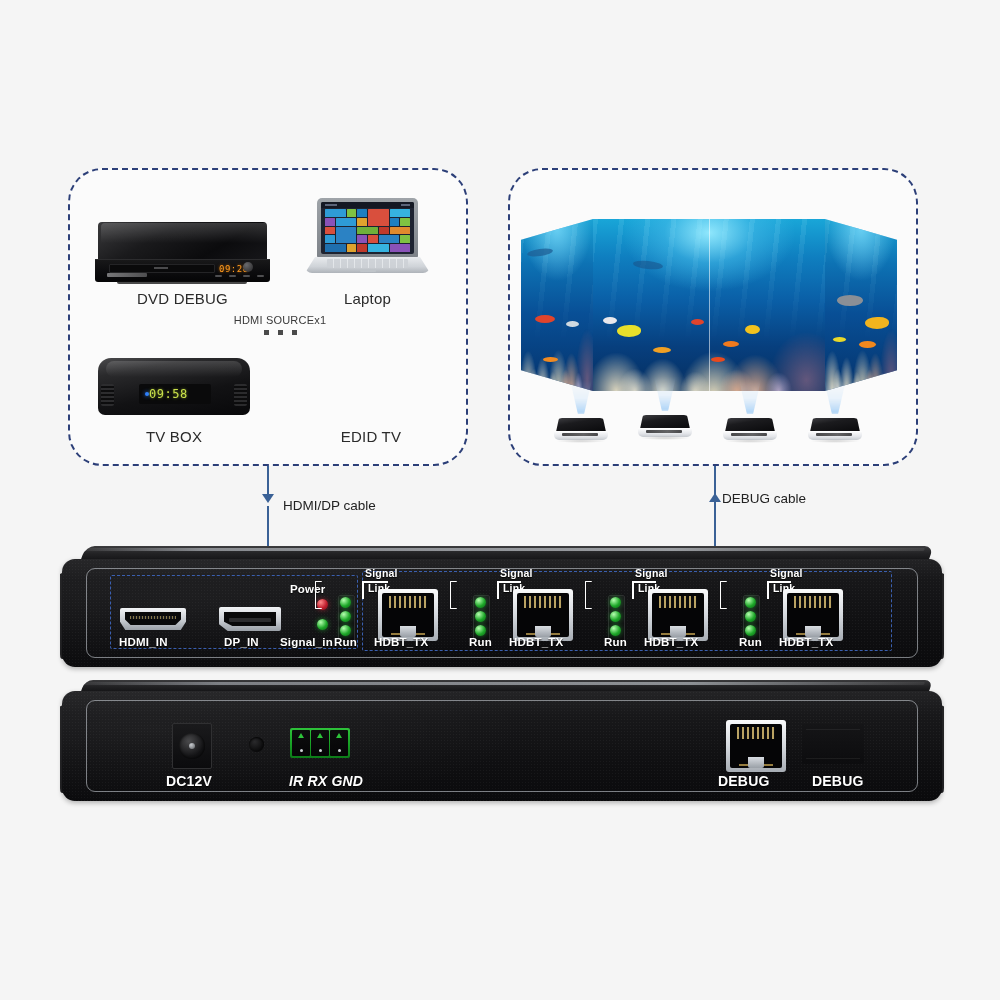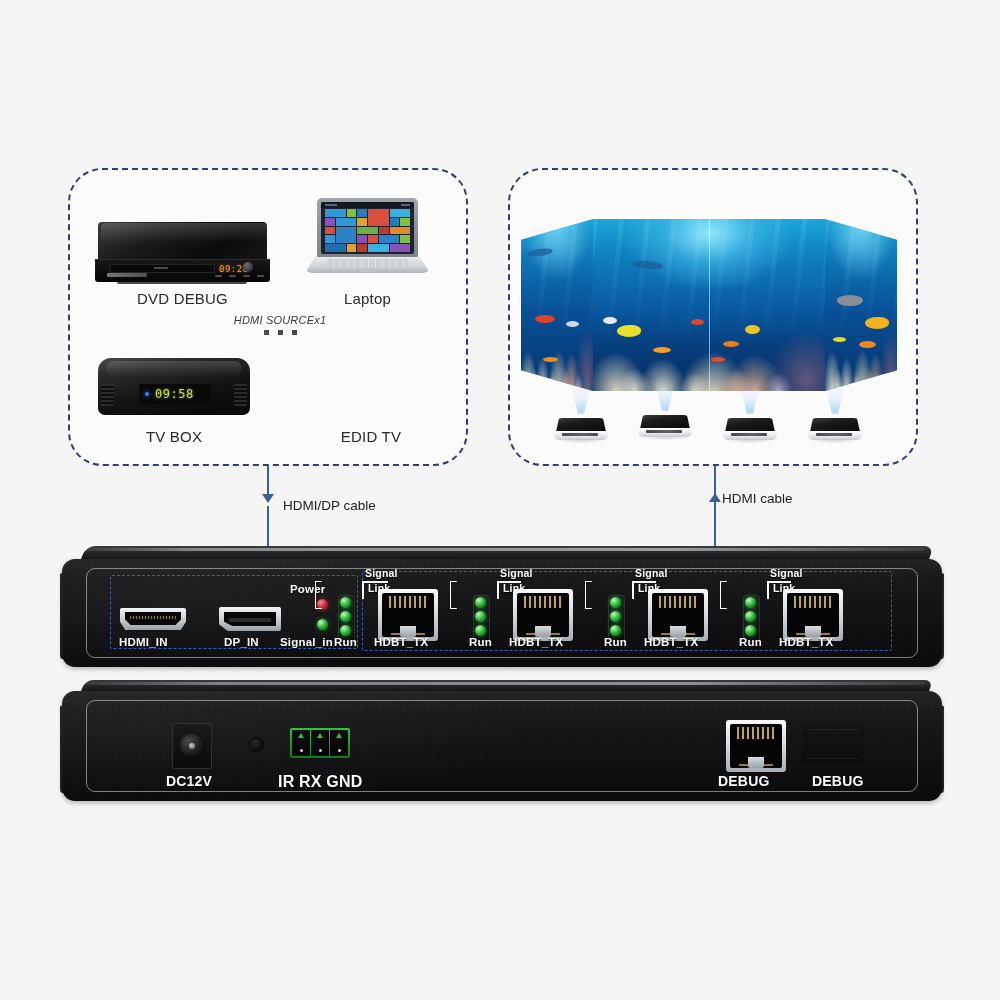--- a/index.html
+++ b/index.html
@@ -141,21 +141,21 @@
   }
   .tb-vent-l,.tb-vent-r{
     position:absolute;top:26px;width:13px;height:22px;
     background:repeating-linear-gradient(180deg,#2e2e30 0 2px,#0b0b0c 2px 4px);
     border-radius:2px;opacity:.9;
   }
   .tb-vent-l{left:3px;} .tb-vent-r{right:3px;}
   .tb-disp{
     position:absolute;left:41px;top:26px;width:72px;height:20px;
     background:#0a0a0b;border-radius:2px;
-    display:flex;align-items:center;gap:6px;padding-left:6px;box-sizing:border-box;text-align:right;
+    display:flex;align-items:center;padding-left:6px;box-sizing:border-box;text-align:right;
   }
   .tb-led{width:4px;height:4px;border-radius:50%;background:#2f7fff;box-shadow:0 0 4px #2f7fff;}
   .tb-time{
     font-family:"DejaVu Sans Mono",monospace;font-size:12px;color:#c9e04a;
     letter-spacing:.5px;text-shadow:0 0 3px rgba(190,225,60,.6);
   }
 
   
   #appletv{position:absolute;left:322px;top:356px;width:98px;height:64px;}
   .at-body{
@@ -529,21 +529,21 @@
           <i style="background:#8a52b8;grid-column:7/9;grid-row:5/6"></i>
         </div>
       </div>
     </div>
     <div class="lt-base"></div>
     <div class="lt-keys"></div>
     <div class="lt-pad"></div>
   </div>
   <div class="dev-label" style="left:305px;top:290px;width:125px;font-size:15px;">Laptop</div>
 
-  <div class="src-title" style="left:200px;top:314px;width:160px;font-style:italic;">HDMI SOURCEx1</div>
+  <div class="src-title" style="left:200px;top:314px;width:160px;">HDMI SOURCEx1</div>
   <div class="dots" style="left:264px;top:330px;">
       <i></i>
       <i></i>
       <i></i>
     </div>
 
   <div id="tvbox">
     <div class="tb-body">
       <div class="tb-top-gloss"></div>
       <div class="tb-vent-l"></div>
@@ -628,21 +628,21 @@
   </div>
 
   <div class="vline" style="left:267px;top:466px;height:32px;"></div>
   <div class="arrow-dn" style="left:262px;top:494px;"></div>
   <div class="vline" style="left:267px;top:506px;height:66px;"></div>
   <div class="cable-label" style="left:283px;top:498px;">HDMI/DP cable</div>
 
   <div class="vline" style="left:714px;top:466px;height:30px;"></div>
   <div class="arrow-up" style="left:709px;top:493px;"></div>
   <div class="vline" style="left:714px;top:502px;height:70px;"></div>
-  <div class="cable-label" style="left:722px;top:491px;">HDMI cable</div>
+  <div class="cable-label" style="left:722px;top:491px;">DEBUG cable</div>
 
   <div id="front">
     <div class="chassis-top"></div>
     <div class="chassis-top-hl"></div>
     <div class="left-cap"></div>
     <div class="right-cap"></div>
 
     <div class="front-face">
       <div class="face-texture"></div>
       <div class="inner-bezel"></div>
@@ -764,21 +764,21 @@
         </div>
       <div class="silk" style="left:104px;top:82px;font-size:14px;">DC12V</div>
 
       <div class="hole" style="left:187px;top:46px;"></div>
 
       <div class="terminal" style="left:228px;top:37px;">
           <i></i>
           <i></i>
           <i></i>
         </div>
-      <div class="silk" style="left:216px;top:82px;font-size:16px;">IR RX GND</div>
+      <div class="silk" style="left:227px;top:82px;font-size:14px;font-style:italic;">IR RX GND</div>
 
       <div class="port-rj45" style="left:664px;top:29px;">
         <div class="rj-in">
           <div class="rj-pins"></div>
           <div class="rj-gold"></div>
           <div class="rj-notch"></div>
         </div>
       </div>
       <div class="silk" style="left:656px;top:82px;font-size:14px;">DEBUG</div>
 

